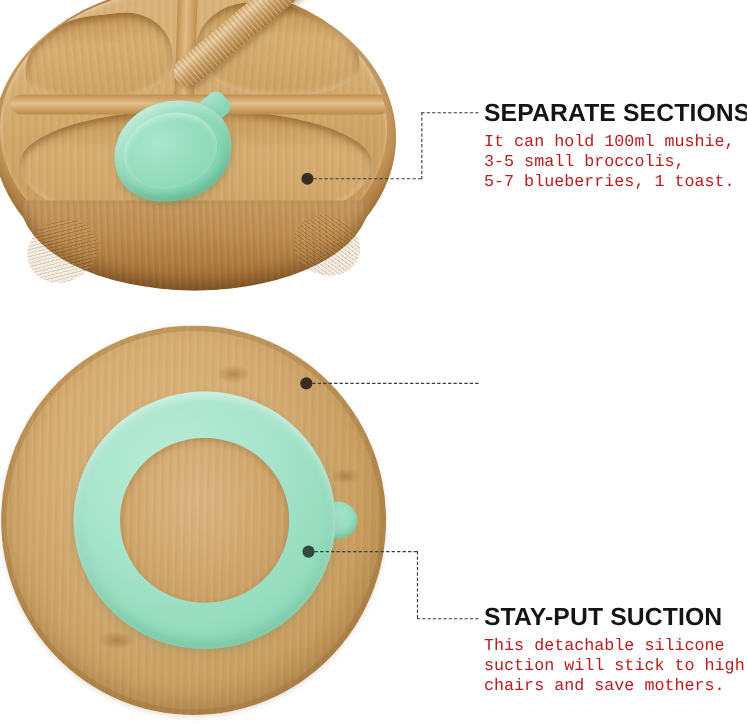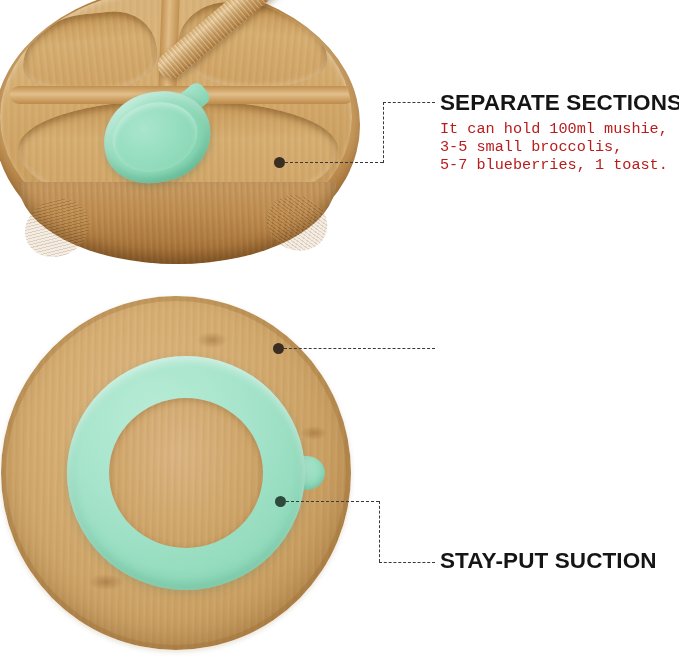--- a/index.html
+++ b/index.html
@@ -396,15 +396,18 @@
   <div class="callout" style="left:440px; top:90px; width:239px;">
     <h3>SEPARATE SECTIONS</h3>
     <p>It can hold 100ml mushie,
 3-5 small broccolis,
 5-7 blueberries, 1 toast.</p>
   </div>
 
 
   <div class="callout" style="left:440px; top:548px; width:239px;">
     <h3>STAY-PUT SUCTION</h3>
+    <p>This detachable silicone
+suction will stick to high
+chairs and save mothers.</p>
   </div>
 
 </div>
 
 </body></html>

